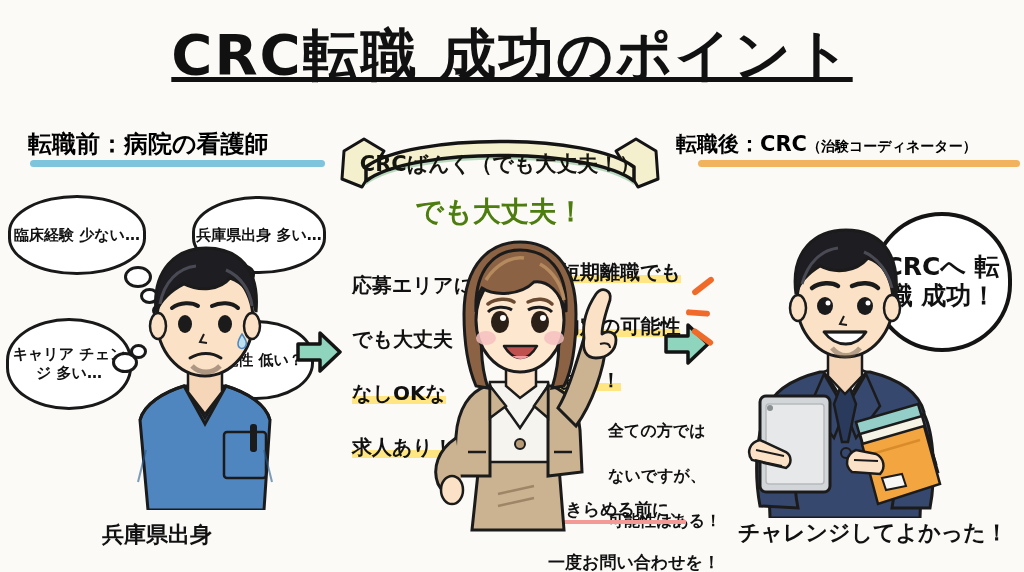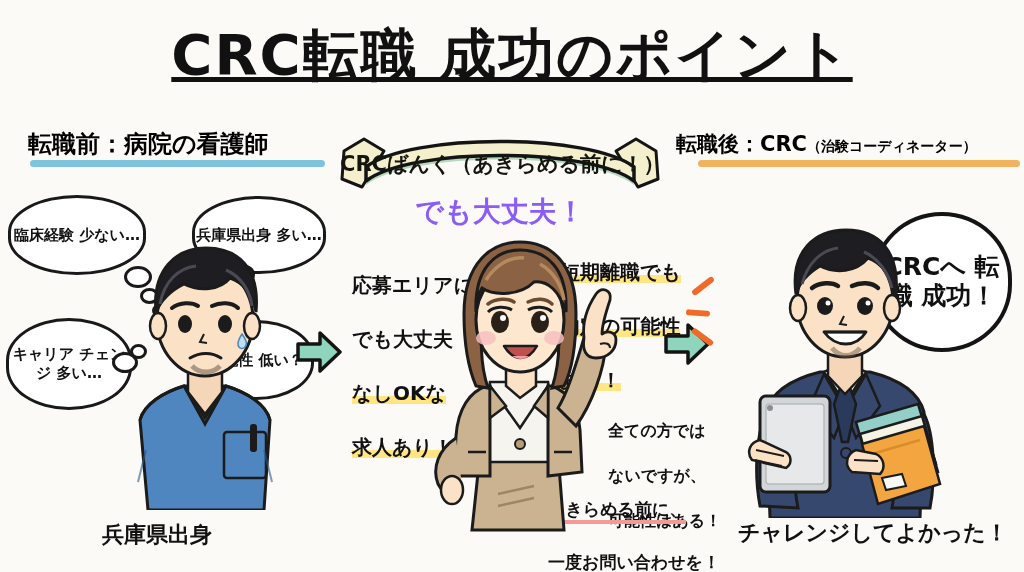--- a/index.html
+++ b/index.html
@@ -32,21 +32,21 @@
 
   
   .banner-wrap{position:absolute;left:340px;top:135px;width:320px;height:60px;}
   .banner-wrap svg{display:block;}
   .banner-text{
     position:absolute;left:340px;top:150px;width:320px;text-align:center;
     font-size:21px;font-weight:700;color:#15150f;white-space:nowrap;
   }
   .banner-sub{
     position:absolute;left:345px;top:193px;width:310px;text-align:center;
-    font-size:28px;font-weight:700;color:#8b5cf6;
+    font-size:28px;font-weight:700;color:#4d7c0f;
   }
 
   
   .bub{
     position:absolute;background:#fff;border:3px solid #191919;
     display:flex;align-items:center;justify-content:center;text-align:center;
     font-size:15px;font-weight:700;line-height:1.25;color:#121212;
   }
   .bub.cloud{border-radius:50%/46%;}
   .dot{position:absolute;background:#fff;border:3px solid #191919;border-radius:50%;}
@@ -181,21 +181,21 @@
   </div>
 
   <div class="banner-wrap">
     <svg width="320" height="62" viewBox="0 0 320 62">
       <path d="M4 16 L24 4 L44 16 L22 52 L2 44 Z" fill="#f4efcc" stroke="#141414" stroke-width="3" stroke-linejoin="round"></path>
       <path d="M316 16 L296 4 L276 16 L298 52 L318 44 Z" fill="#f4efcc" stroke="#141414" stroke-width="3" stroke-linejoin="round"></path>
       <path d="M26 40 C70 4 250 4 294 40 L294 50 C250 16 70 16 26 50 Z" fill="#b8d9bd" stroke="none"></path>
       <path d="M26 32 C70 -2 250 -2 294 32 L294 46 C250 12 70 12 26 46 Z" fill="#f4efcc" stroke="#141414" stroke-width="3.5" stroke-linejoin="round"></path>
     </svg>
   </div>
-  <div class="banner-text">CRCばんく（あきらめる前に！）</div>
+  <div class="banner-text">CRCばんく（でも大丈夫！）</div>
   <div class="banner-sub">でも大丈夫！</div>
 
   <div class="ann" id="ann-left">
     <div>応募エリアに</div>
     <div>でも大丈夫</div>
     <div><span class="hl">なしOKな</span></div>
     <div><span class="hl">求人あり！</span></div>
   </div>
 
   <div class="ann" id="ann-right">

